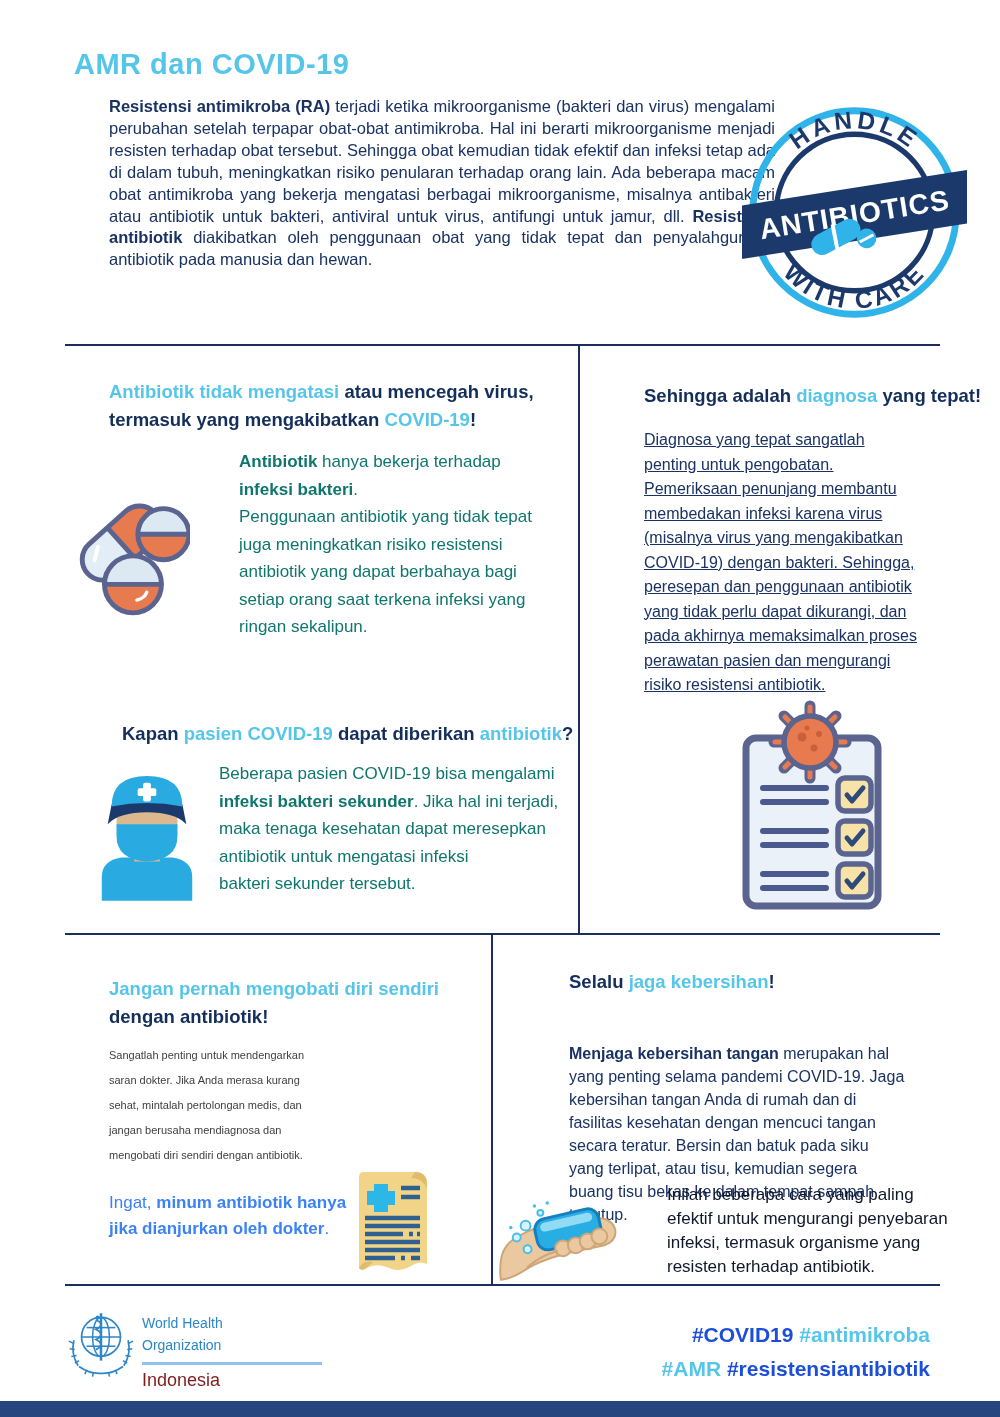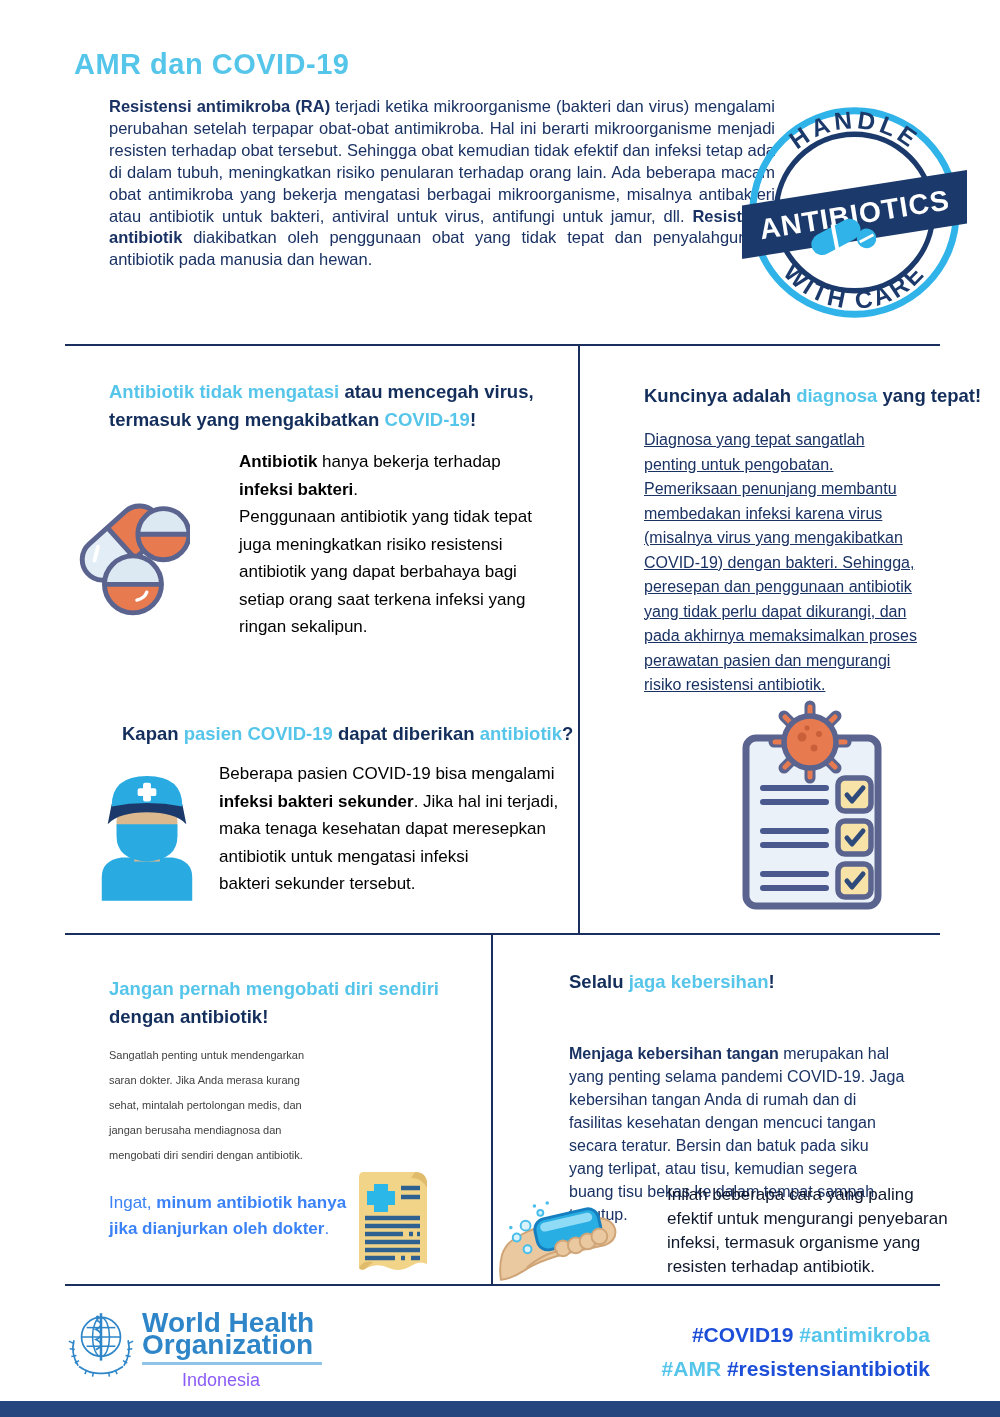--- a/index.html
+++ b/index.html
@@ -8,26 +8,26 @@
   .abs{position:absolute;}
   .cy{color:#56C5EA;}
   .b{font-weight:700;}
   .navy{color:#1d4ed8;}
   .pre{white-space:pre-line;margin-left:44px;}
   #title{left:74px;top:48px;font-size:29px;font-weight:700;color:#56C5EA;letter-spacing:.5px;}
   #intro{left:65px;top:96px;width:666px;font-size:16.5px;line-height:21.9px;color:#1A3263;
          text-align:justify;}
   .rule{background:#1B2F5E;}
   .heading{font-size:18.5px;font-weight:700;color:#142E5C;line-height:28px;}
-  .body-txt{font-size:17px;color:#000000;line-height:27.5px;}
+  .body-txt{font-size:17px;color:#0f766e;line-height:27.5px;}
   .body-sm{font-size:16px;color:#1A3263;line-height:24.5px;text-decoration:underline;}
   svg text{font-family:"Liberation Sans","DejaVu Sans",sans-serif;}
-  #who-name{left:142px;top:1312px;font-size:28px;font-weight:700;color:#2E86C8;line-height:22px;}
+  #who-name{left:142px;top:1312px;font-size:14px;font-weight:400;color:#2E86C8;line-height:22px;}
   #who-underline{left:142px;top:1362px;width:180px;height:2.5px;background:#8FC3E8;}
-  #who-country{left:142px;top:1370px;font-size:18px;color:#8b5cf6;margin-left:40px;}
+  #who-country{left:142px;top:1370px;font-size:18px;color:#7f1d1d;}
   #hashtags{right:70px;top:1318px;text-align:right;font-size:21px;font-weight:700;
             color:#142E5C;line-height:34px;white-space:pre-line;}
   #bottom-bar{left:0;top:1401px;width:1000px;height:16px;background:#26457E;}
 </style>
 </head>
 <body>
 
 <div id="page">
 
   <div id="title" class="abs">AMR dan COVID-19</div>
@@ -91,21 +91,21 @@
   </svg>
 
   <div class="abs body-txt pre" style="left:195px;top:448px;width:385px"><span class="b">Antibiotik</span><span> hanya bekerja terhadap
 </span><span class="b">infeksi bakteri</span><span>.
 Penggunaan antibiotik yang tidak tepat
 juga meningkatkan risiko resistensi
 antibiotik yang dapat berbahaya bagi
 setiap orang saat terkena infeksi yang
 ringan sekalipun.</span></div>
 
-  <div class="abs heading pre" style="left:600px;top:382px;width:345px"><span>Kuncinya adalah </span><span class="cy">diagnosa</span><span> yang tepat!</span></div>
+  <div class="abs heading pre" style="left:600px;top:382px;width:345px"><span>Sehingga adalah </span><span class="cy">diagnosa</span><span> yang tepat!</span></div>
   <div class="abs body-sm pre" style="left:600px;top:428px;width:345px">Diagnosa yang tepat sangatlah
 penting untuk pengobatan.
 Pemeriksaan penunjang membantu
 membedakan infeksi karena virus
 (misalnya virus yang mengakibatkan
 COVID-19) dengan bakteri. Sehingga,
 peresepan dan penggunaan antibiotik
 yang tidak perlu dapat dikurangi, dan
 pada akhirnya memaksimalkan proses
 perawatan pasien dan mengurangi

